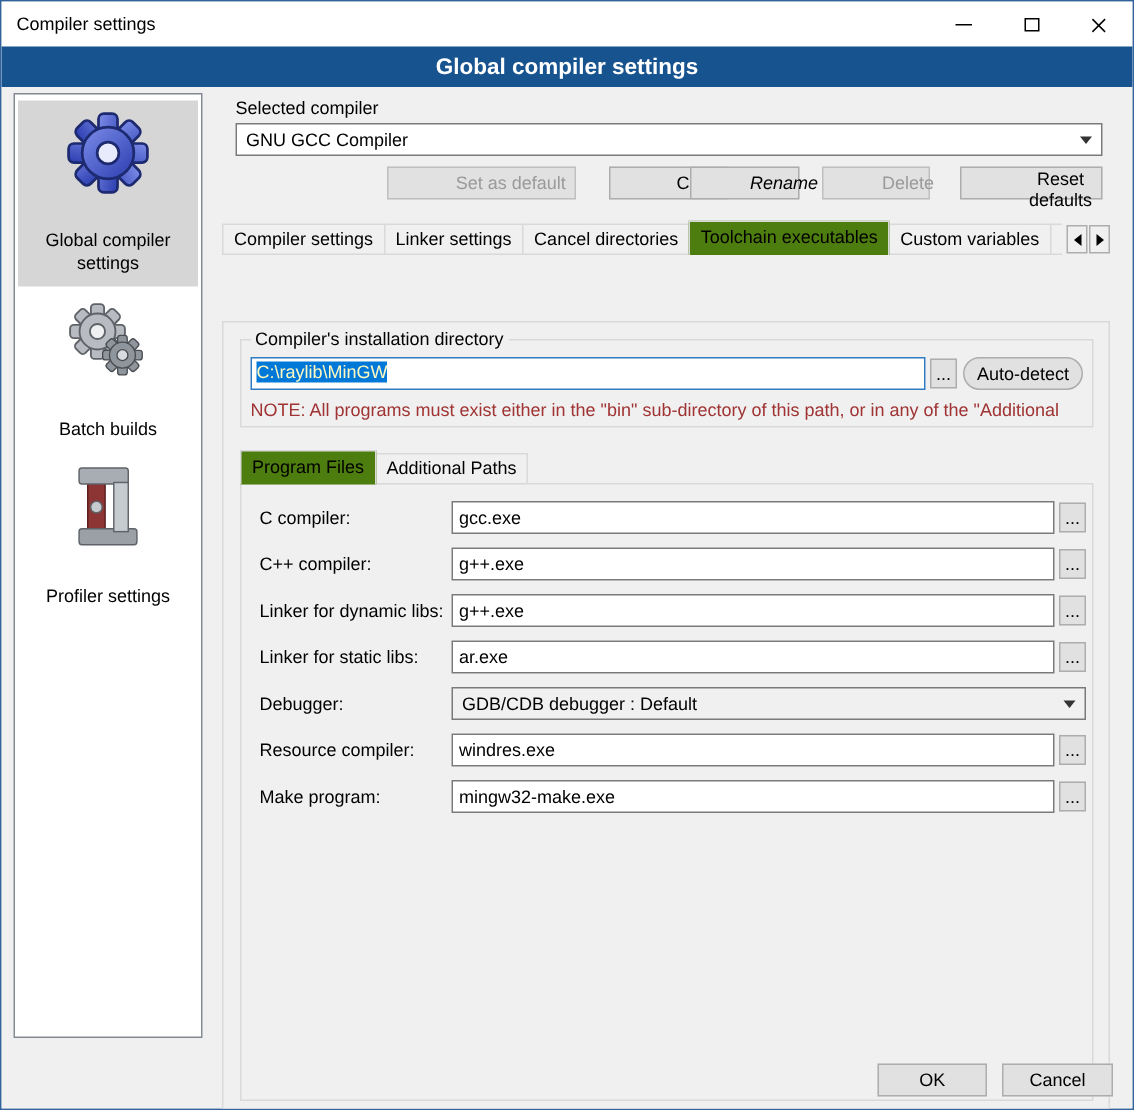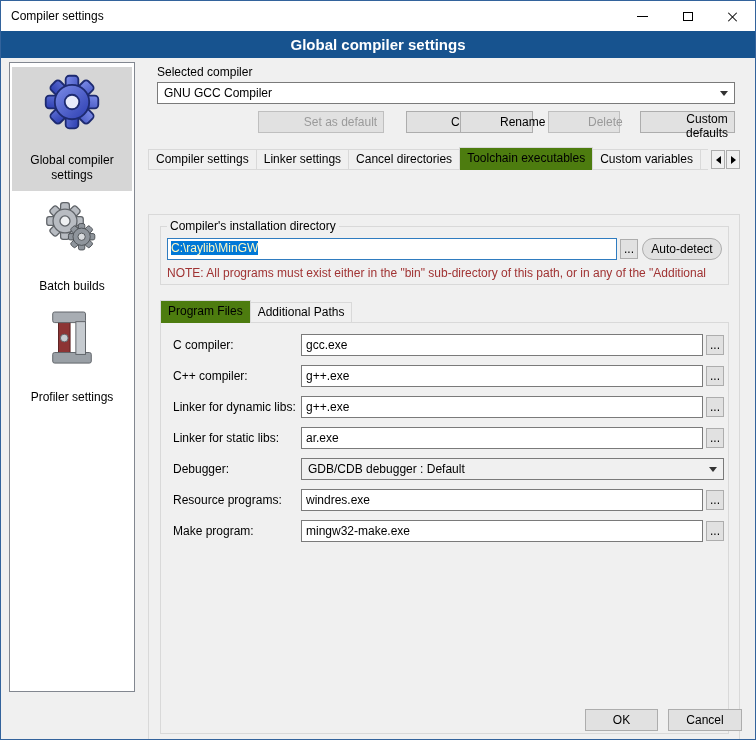--- a/index.html
+++ b/index.html
@@ -39,21 +39,21 @@
   .combo { border:1px solid #7a7a7a; background:#fff; display:flex; align-items:center; padding:0 6px; cursor:default; }
   .combo .combo-text { flex:1; overflow:hidden; white-space:nowrap; }
   .arrow-down { width:0; height:0; border-left:4px solid transparent; border-right:4px solid transparent; border-top:5px solid #333; margin-left:6px; }
   .compiler-combo { position:absolute; left:12px; top:20px; width:578px; height:22px; }
 
   .btn { background:#e1e1e1; border:1px solid #adadad; font-family:"Liberation Sans",sans-serif; font-size:12px; color:#000; cursor:default; }
   .btn.disabled { color:#9a9a9a; border-color:#bfbfbf; }
   .btn-row .btn { position:absolute; top:49px; height:22px;padding-left:39px; }
   .btn-setdefault { left:113px; width:126px; }
   .btn-copy { left:245px; width:79px;margin-left:16px; }
-  .btn-rename { left:315px; width:73px; }
+  .btn-rename { left:315px; width:73px;font-style:italic; }
   .btn-delete { left:403px; width:72px; }
   .btn-reset { left:495px; width:95px; }
 
   
   .tabstrip { position:absolute; left:3px; top:85px; width:560px; height:23px; display:flex; align-items:flex-end; overflow:hidden; z-index:3; }
   .tab { height:21px; line-height:19px; padding:0 7px; background:#f0f0f0; border:1px solid #d9d9d9; white-space:nowrap; cursor:default; margin-right:-1px; }
   .tab.active { height:23px; line-height:21px; background:#4d7c0f; border-bottom:none; z-index:4; position:relative; }
   .tab-scroll { position:absolute; top:88px; width:14px; height:19px; background:#f0f0f0; border:1px solid #adadad; display:flex; align-items:center; justify-content:center; z-index:3; }
   .tab-scroll.left { left:566px; } .tab-scroll.right { left:581px; }
   .tri-left { width:0; height:0; border-top:4px solid transparent; border-bottom:4px solid transparent; border-right:5px solid #000; }
@@ -177,21 +177,21 @@
       <div class="combo compiler-combo">
         <span class="combo-text">GNU GCC Compiler</span>
         <span class="arrow-down"></span>
       </div>
 
       <div class="btn-row">
         <button class="btn disabled btn-setdefault">Set as default</button>
         <button class="btn btn-copy">Copy</button>
         <button class="btn btn-rename">Rename</button>
         <button class="btn disabled btn-delete">Delete</button>
-        <button class="btn btn-reset">Custom defaults</button>
+        <button class="btn btn-reset">Reset defaults</button>
       </div>
 
       <div class="tabstrip">
         <div class="tab">Compiler settings</div>
         <div class="tab">Linker settings</div>
         <div class="tab">Cancel directories</div>
         <div class="tab active">Toolchain executables</div>
         <div class="tab">Custom variables</div>
         <div class="tab">Build options</div>
       </div>
@@ -249,21 +249,21 @@
 
           <div class="form-row">
             <label>Debugger:</label>
             <div class="combo debugger-combo">
               <span class="combo-text">GDB/CDB debugger : Default</span>
               <span class="arrow-down"></span>
             </div>
           </div>
 
           <div class="form-row">
-            <label>Resource programs:</label>
+            <label>Resource compiler:</label>
             <input class="text-input" value="windres.exe" style="">
             <button class="btn browse-btn">...</button>
           </div>
 
           <div class="form-row">
             <label>Make program:</label>
             <input class="text-input" value="mingw32-make.exe" style="">
             <button class="btn browse-btn">...</button>
           </div>
 

